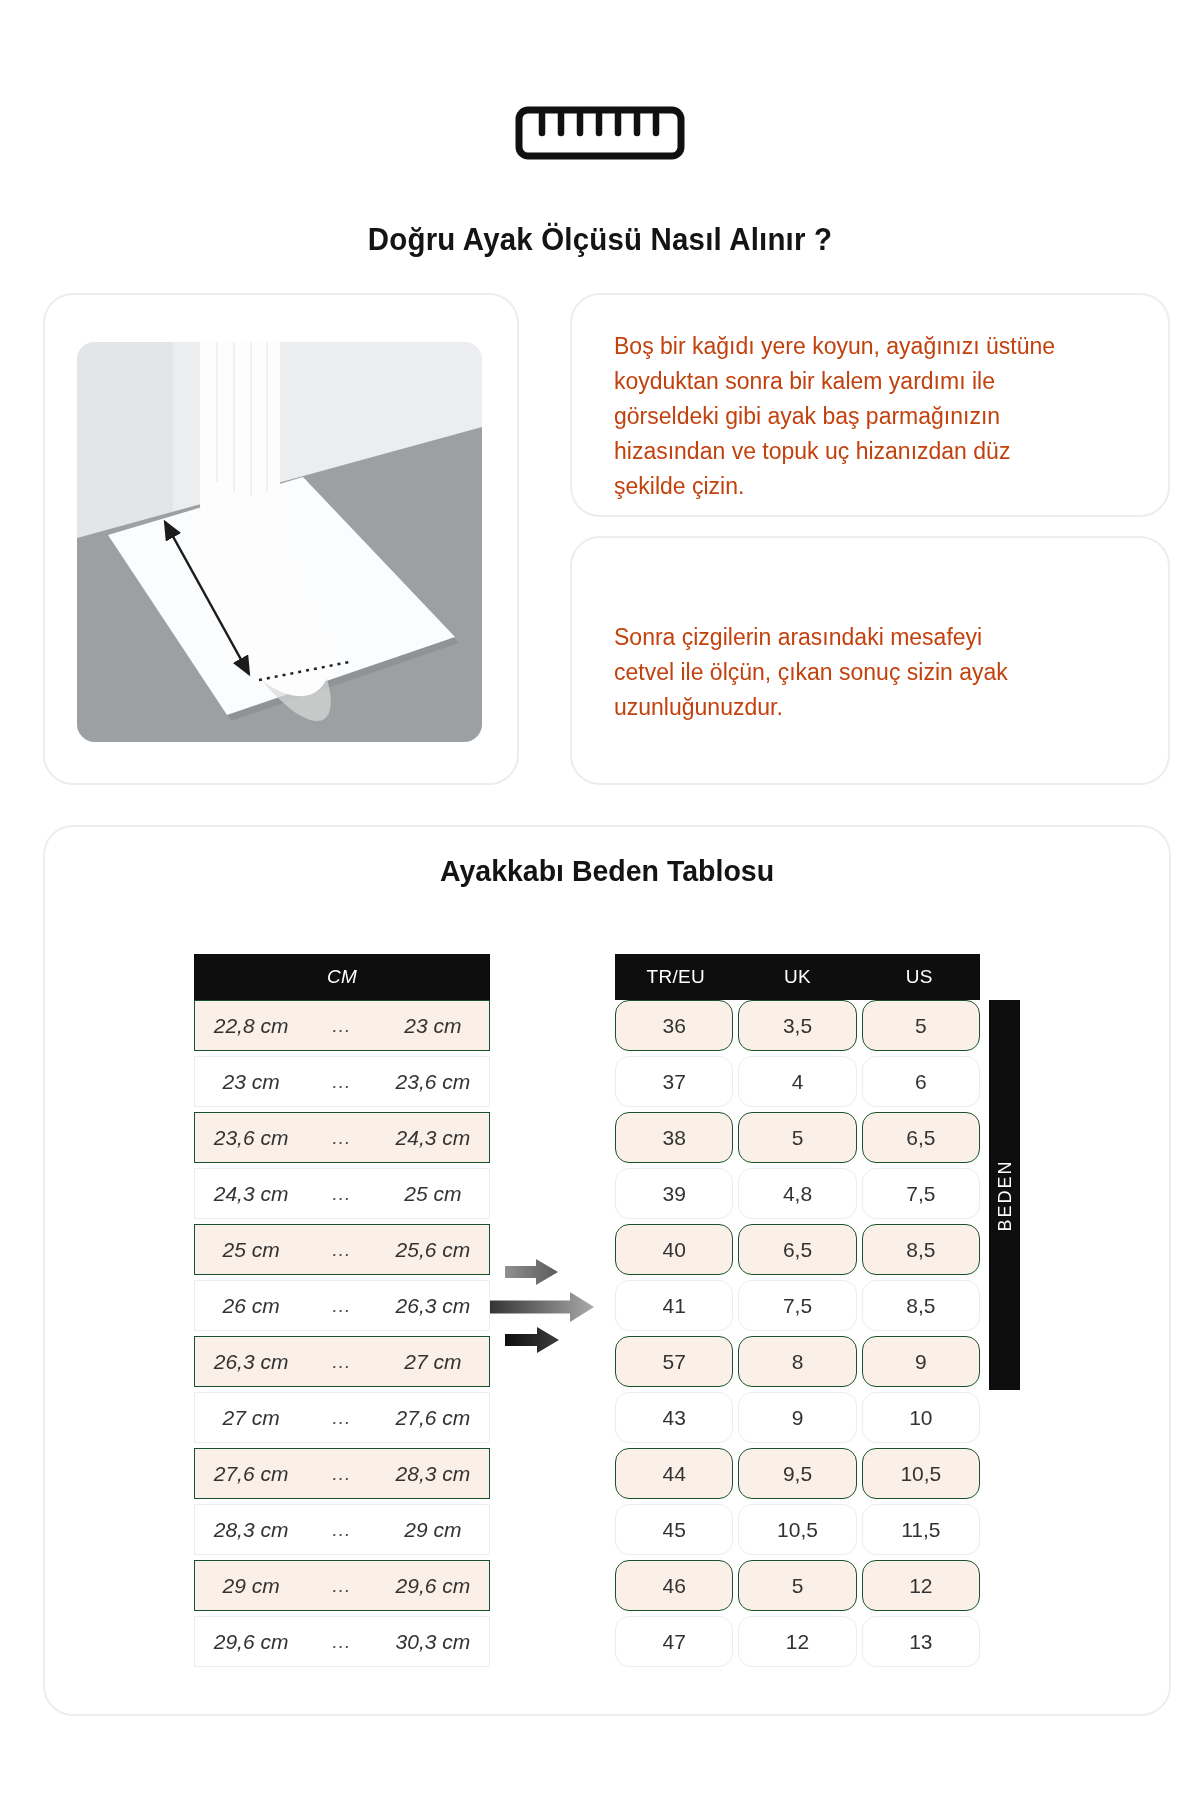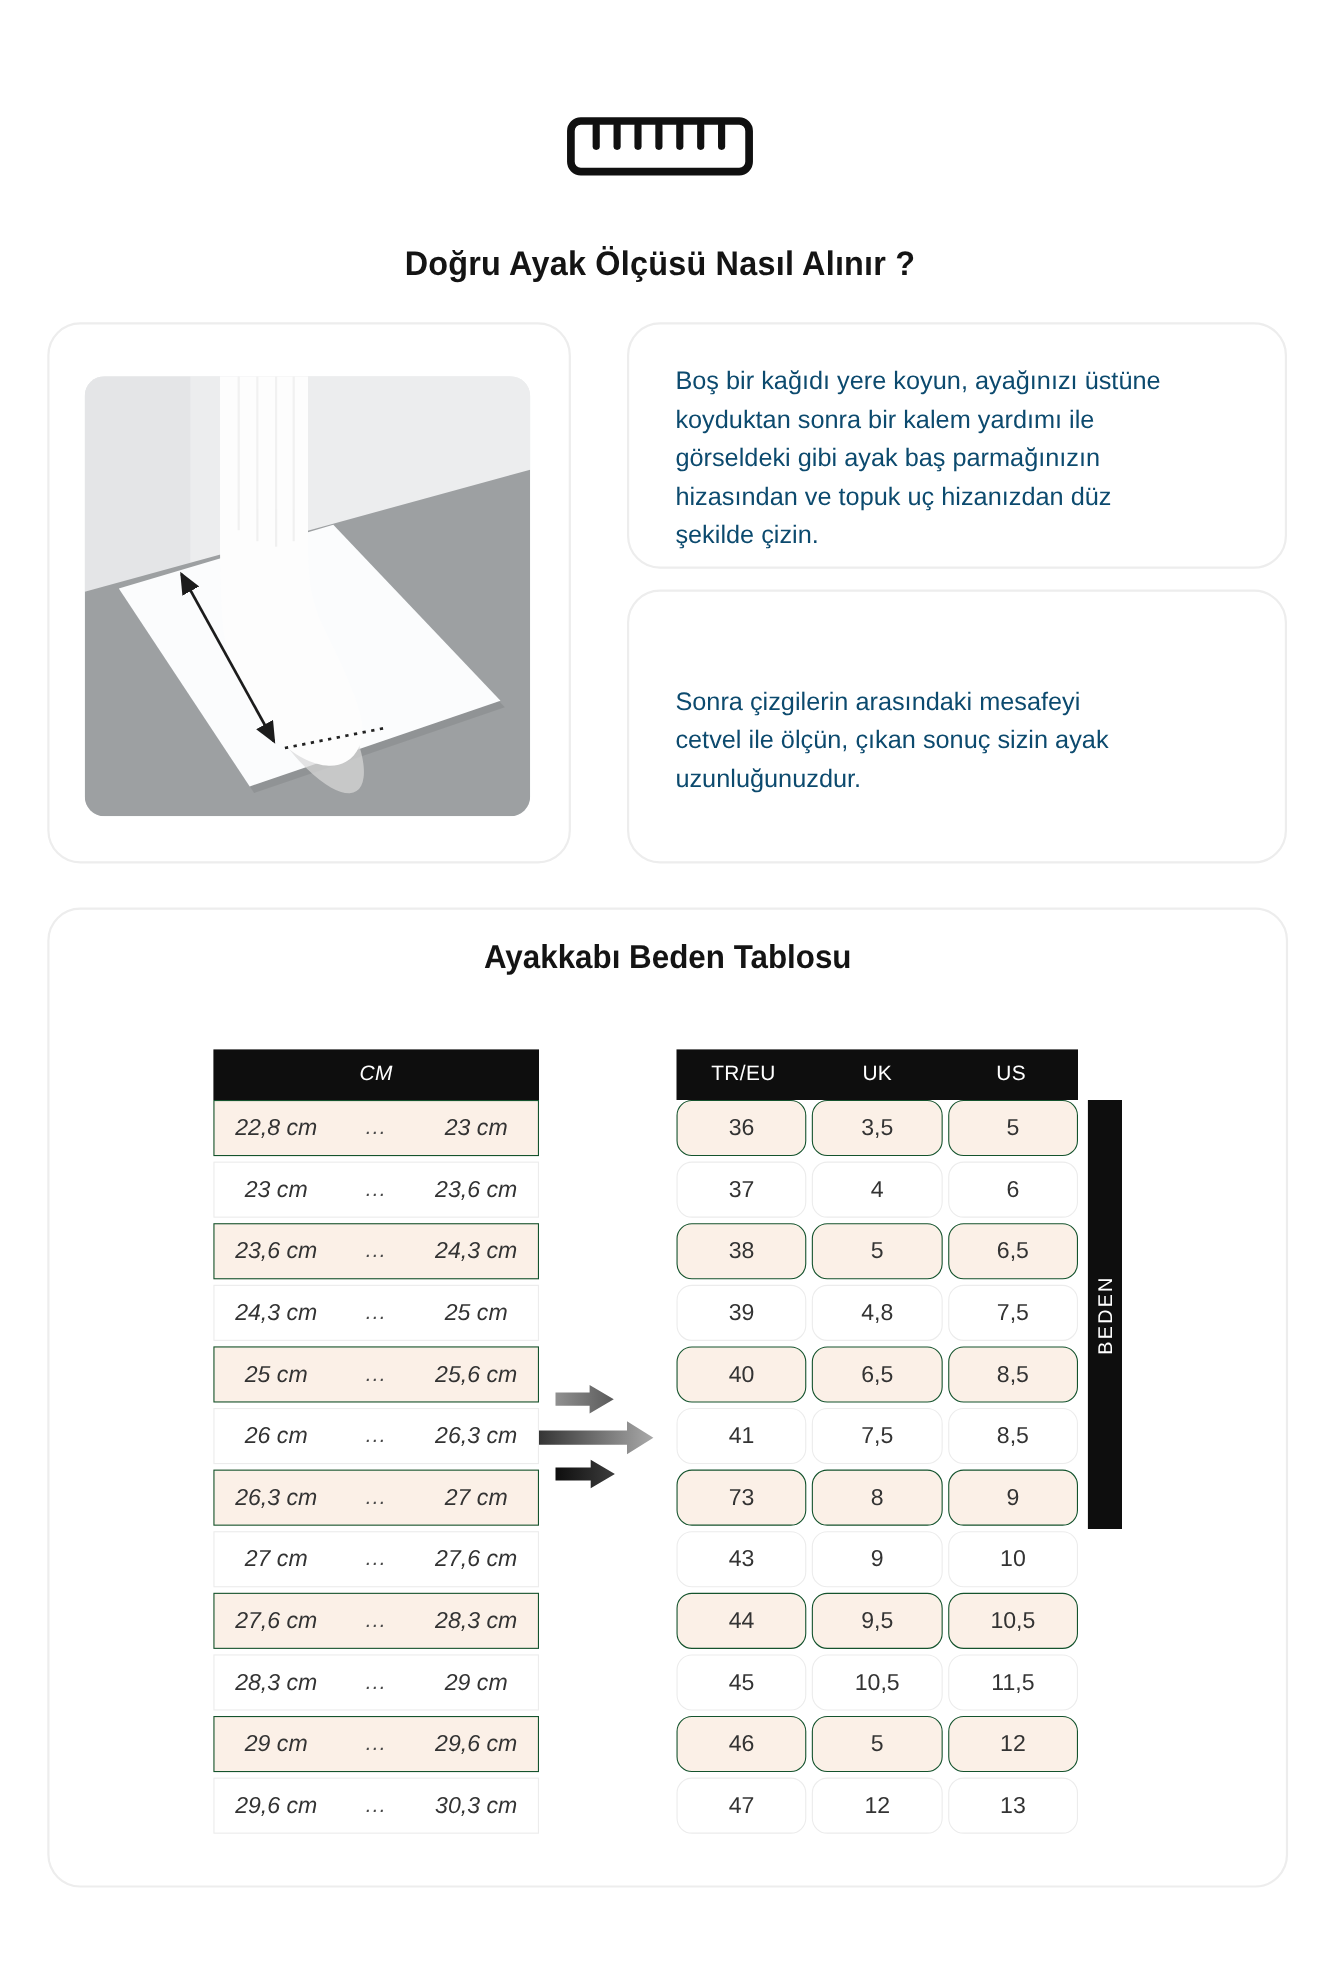--- a/index.html
+++ b/index.html
@@ -15,23 +15,23 @@
   
   .card { position:absolute; background:#fff; border:2px solid #ededed; border-radius:30px; }
   .photo-card  { left:43px;  top:293px; width:476px; height:492px; }
   .step1-card  { left:570px; top:293px; width:600px; height:224px; }
   .step2-card  { left:570px; top:536px; width:600px; height:249px; }
   .table-card  { left:43px;  top:825px; width:1128px; height:891px; }
 
   .photo { position:absolute; left:32px; top:47px; width:405px; height:400px;
            border-radius:18px; overflow:hidden; background:#ecedee; }
 
-  .step-text { font-size:23px; line-height:35px; color:#0c4a6e; white-space:pre-line; }
+  .step-text { font-size:23px; line-height:35px; color:#c2410c; white-space:pre-line; }
   .step1-card .step-text { padding:34px 36px 0 42px; }
-  .step2-card .step-text { padding:82px 36px 0 30px;margin-left:12px; }
+  .step2-card .step-text { padding:82px 36px 0 42px; }
 
   
   .section-title { position:absolute; top:27px; left:0; width:100%; text-align:center;
                    font-size:30px; font-weight:bold; color:#141414; transform:scaleX(.95); }
 
   .thead { background:#0e0e0e; color:#ffffff; height:46px; display:flex;
            align-items:center; justify-content:center; font-size:19px; letter-spacing:.3px; }
 
   .cm-table   { position:absolute; left:149px; top:127px; width:296px;font-style:italic; }
   .size-table { position:absolute; left:570px; top:127px; width:365px; }
@@ -243,21 +243,21 @@
             <div class="cell base">40</div>
             <div class="cell base">6,5</div>
             <div class="cell base">8,5</div>
           </div>
           <div class="srow">
             <div class="cell alt">41</div>
             <div class="cell alt">7,5</div>
             <div class="cell alt">8,5</div>
           </div>
           <div class="srow">
-            <div class="cell base">73</div>
+            <div class="cell base">57</div>
             <div class="cell base">8</div>
             <div class="cell base">9</div>
           </div>
           <div class="srow">
             <div class="cell alt">43</div>
             <div class="cell alt">9</div>
             <div class="cell alt">10</div>
           </div>
           <div class="srow">
             <div class="cell base">44</div>

